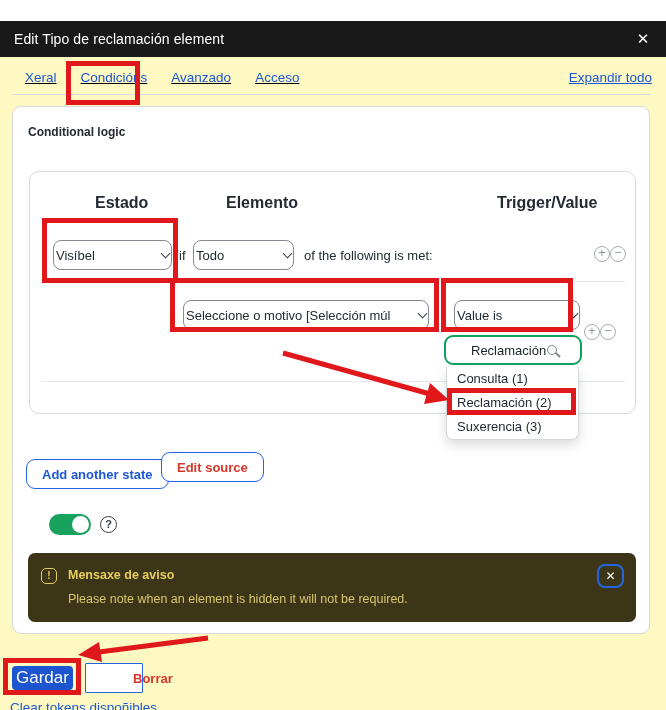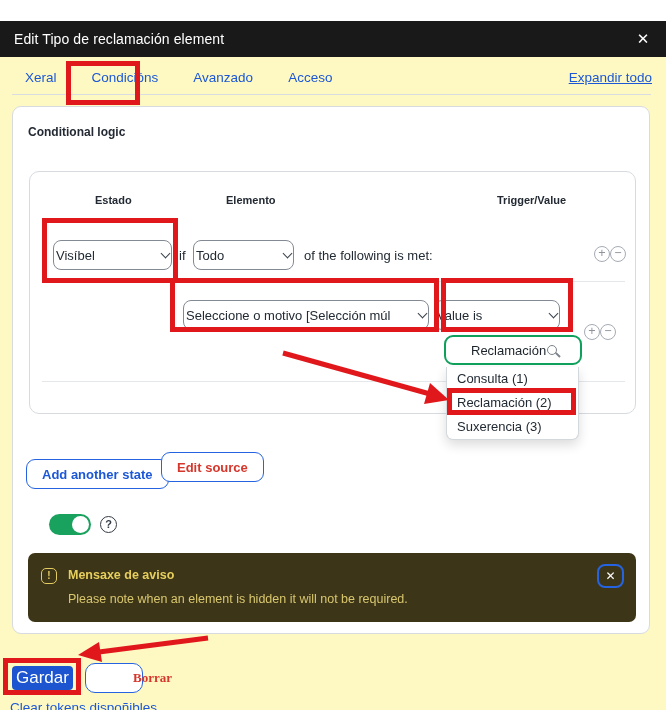--- a/index.html
+++ b/index.html
@@ -9,35 +9,35 @@
 
   
   .modal-header { position:absolute; left:0; top:0; width:666px; height:36px;
     background:#191919; color:#fff; display:flex; align-items:center; }
   .modal-title { margin-left:14px; font-size:14px; font-weight:500; letter-spacing:.1px; }
   .modal-close { position:absolute; right:13px; top:8px; width:20px; height:20px;
     color:#fff; font-size:15px; line-height:20px; text-align:center; cursor:pointer; }
 
   
   .tabs-row { position:absolute; left:25px; top:40px; right:15px; height:32px;
-    display:flex; align-items:center; gap:35px; }
+    display:flex; align-items:center; gap:24px;text-decoration:underline; }
   .tab { font-size:13.5px; font-weight:500; color:#1b57d6; cursor:pointer; }
   .expand-all { position:absolute; right:14px; top:49px; font-size:13.5px;
     color:#1b57d6; text-decoration:underline; cursor:pointer; }
   .tabs-divider { position:absolute; left:12px; top:73px; width:639px; height:1px; background:#d9dde1; }
 
   
   .outer-card { position:absolute; left:12px; top:85px; width:638px; height:528px;
     background:#fff; border:1px solid #d7dbdf; border-radius:9px; }
   .section-label { position:absolute; left:15px; top:18px; font-size:12px;
     font-weight:700; color:#232a33; }
   .inner-card { position:absolute; left:16px; top:64px; width:607px; height:243px;
     background:#fff; border:1px solid #d7dbdf; border-radius:10px; }
 
-  .col-header { position:absolute; font-size:11px; font-weight:700; color:#232a33;padding-left:36px; }
+  .col-header { position:absolute; font-size:16px; font-weight:700; color:#232a33;padding-left:36px; }
 
   .select { position:absolute; display:flex; align-items:center; height:30px;
     padding:0 2px; border:1px solid #838a94; border-radius:8px; background:#fff;
     font-size:13px; color:#222a33; cursor:pointer; white-space:nowrap; overflow:hidden; }
   .select .chev { margin-left:auto; }
   .chev { width:7px; height:7px; border-right:1.7px solid #39414b;
     border-bottom:1.7px solid #39414b; transform:rotate(45deg); flex:0 0 auto; margin-top:-4px; }
 
   .inline-text { position:absolute; font-size:13px; color:#222a33; }
 
@@ -94,22 +94,22 @@
   .banner-body { position:absolute; left:40px; top:39px; font-size:12.5px; color:#d8c76f; }
   .banner-close { position:absolute; right:12px; top:11px; width:27px; height:24px;
     border:2px solid #2563e0; border-radius:8px; color:#fff; font-size:12px;
     line-height:20px; text-align:center; cursor:pointer; }
 
   
   .btn-save { position:absolute; left:12px; top:645px; width:61px; height:24px;
     background:#1c55cf; color:#fff; border:none; border-radius:4px; font-size:17px;
     font-weight:500; cursor:pointer; font-family:"Liberation Sans", sans-serif;text-align:center; }
   .btn-delete { position:absolute; left:85px; top:642px; width:58px; height:30px;
-    background:#fff; color:#d6372c; border:1.5px solid #2563e0; border-radius:10px;
-    font-size:13px; font-weight:600; cursor:pointer; font-family:Liberation Serif, serif;padding-left:47px; }
+    background:#fff; color:#d6372c; border:1.5px solid #2563e0; border-radius:1px;
+    font-size:13px; font-weight:600; cursor:pointer; font-family:Liberation Sans, sans-serif;padding-left:47px; }
   .tokens-link { position:absolute; left:10px; top:679px; font-size:13.5px;
     color:#1b57d6; border-bottom:1.5px dotted #1b57d6; cursor:pointer; }
 
   
   .anno { position:absolute; border:5px solid #e0181c; z-index:40; pointer-events:none; }
   .anno-svg { position:absolute; left:0; top:0; width:666px; height:710px;
     z-index:41; pointer-events:none; }
 </style>
 </head>
 <body>
@@ -150,21 +150,21 @@
       <div class="inline-text" style="left:274px; top:76px;">of the following is met:</div>
       <div class="round-icon" style="left:564px; top:74px;">+</div>
       <div class="round-icon" style="left:580px; top:74px;">−</div>
 
       <div class="hdiv" style="left:12px; top:109px; width:583px;"></div>
 
       <div class="select" style="left:153px; top:128px; width:246px;">
         <span>Seleccione o motivo [Selección múl</span>
         <span class="chev"></span>
       </div>
-      <div class="select" style="left:404px; top:128px; width:126px;">
+      <div class="select" style="left:424px; top:128px; width:126px;">
         <span>Value is</span>
         <span class="chev"></span>
       </div>
       <div class="round-icon" style="left:554px; top:152px;">+</div>
       <div class="round-icon" style="left:570px; top:152px;">−</div>
 
       <div class="hdiv" style="left:12px; top:209px; width:583px;"></div>
 
       <div class="search-box">
         <span class="search-text">Reclamación</span>

